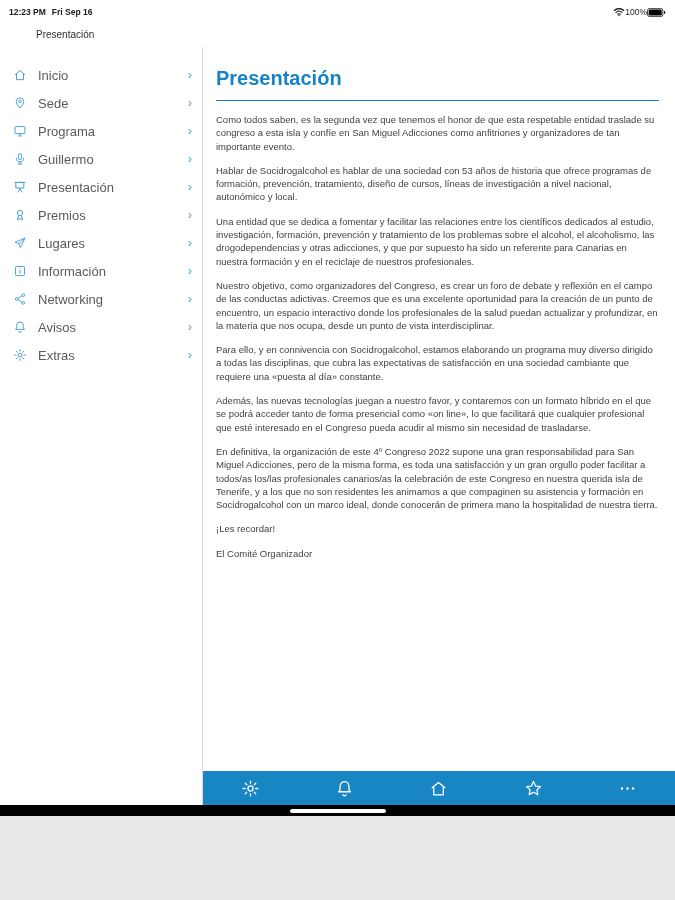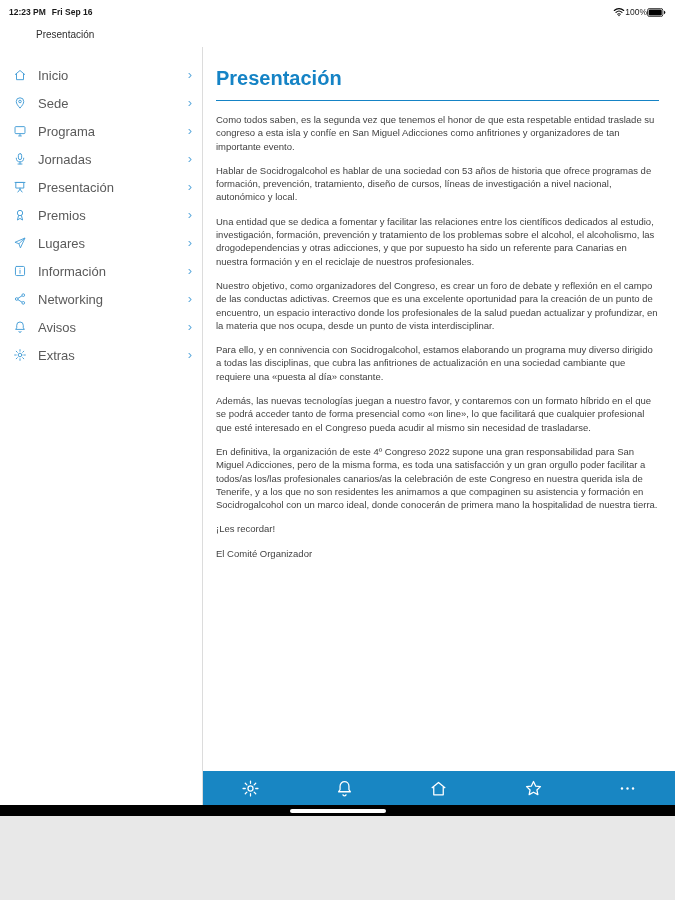--- a/index.html
+++ b/index.html
@@ -129,21 +129,21 @@
         <span class="chev">›</span>
       </div>
 
       <div class="side-item">
         <span class="icon">
           <svg viewBox="0 0 24 24" fill="none" stroke="currentColor" stroke-width="1.7" stroke-linecap="round" stroke-linejoin="round">
               <rect x="9.2" y="2.8" width="5.6" height="10.2" rx="2.8"></rect>
               <path d="M5.6 10.6 a6.4 6.4 0 0 0 12.8 0 M12 17 v3.4 M8.6 20.6 h6.8"></path>
             </svg>
         </span>
-        <span class="label">Jornadas</span>
+        <span class="label">Guillermo</span>
         <span class="chev">›</span>
       </div>
 
       <div class="side-item">
         <span class="icon">
           <svg viewBox="0 0 24 24" fill="none" stroke="currentColor" stroke-width="1.7" stroke-linecap="round" stroke-linejoin="round">
               <path d="M3.5 4.2 h17"></path>
               <rect x="5.5" y="4.2" width="13" height="9.6"></rect>
               <path d="M12 13.8 v2.2 M12 16 l-3.6 4.6 M12 16 l3.6 4.6"></path>
             </svg>
@@ -222,21 +222,21 @@
 
     </nav>
 
     <main class="main">
       <h1>Presentación</h1>
       <hr class="title-rule">
       <p>Como todos saben, es la segunda vez que tenemos el honor de que esta respetable entidad traslade su congreso a esta isla y confíe en San Miguel Adicciones como anfitriones y organizadores de tan importante evento.</p>
       <p>Hablar de Socidrogalcohol es hablar de una sociedad con 53 años de historia que ofrece programas de formación, prevención, tratamiento, diseño de cursos, líneas de investigación a nivel nacional, autonómico y local.</p>
       <p>Una entidad que se dedica a fomentar y facilitar las relaciones entre los científicos dedicados al estudio, investigación, formación, prevención y tratamiento de los problemas sobre el alcohol, el alcoholismo, las drogodependencias y otras adicciones, y que por supuesto ha sido un referente para Canarias en nuestra formación y en el reciclaje de nuestros profesionales.</p>
       <p>Nuestro objetivo, como organizadores del Congreso, es crear un foro de debate y reflexión en el campo de las conductas adictivas. Creemos que es una excelente oportunidad para la creación de un punto de encuentro, un espacio interactivo donde los profesionales de la salud puedan actualizar y profundizar, en la materia que nos ocupa, desde un punto de vista interdisciplinar.</p>
-      <p>Para ello, y en connivencia con Socidrogalcohol, estamos elaborando un programa muy diverso dirigido a todas las disciplinas, que cubra las anfitriones de actualización en una sociedad cambiante que requiere una «puesta al día» constante.</p>
+      <p>Para ello, y en connivencia con Socidrogalcohol, estamos elaborando un programa muy diverso dirigido a todas las disciplinas, que cubra las expectativas de satisfacción en una sociedad cambiante que requiere una «puesta al día» constante.</p>
       <p>Además, las nuevas tecnologías juegan a nuestro favor, y contaremos con un formato híbrido en el que se podrá acceder tanto de forma presencial como «on line», lo que facilitará que cualquier profesional que esté interesado en el Congreso pueda acudir al mismo sin necesidad de trasladarse.</p>
       <p>En definitiva, la organización de este 4º Congreso 2022 supone una gran responsabilidad para San Miguel Adicciones, pero de la misma forma, es toda una satisfacción y un gran orgullo poder facilitar a todos/as los/las profesionales canarios/as la celebración de este Congreso en nuestra querida isla de Tenerife, y a los que no son residentes les animamos a que compaginen su asistencia y formación en Socidrogalcohol con un marco ideal, donde conocerán de primera mano la hospitalidad de nuestra tierra.</p>
       <p>¡Les recordar!</p>
       <p>El Comité Organizador</p>
     </main>
 
   </div>
 
   <div class="toolbar-row">
     <div class="toolbar-spacer"></div>

